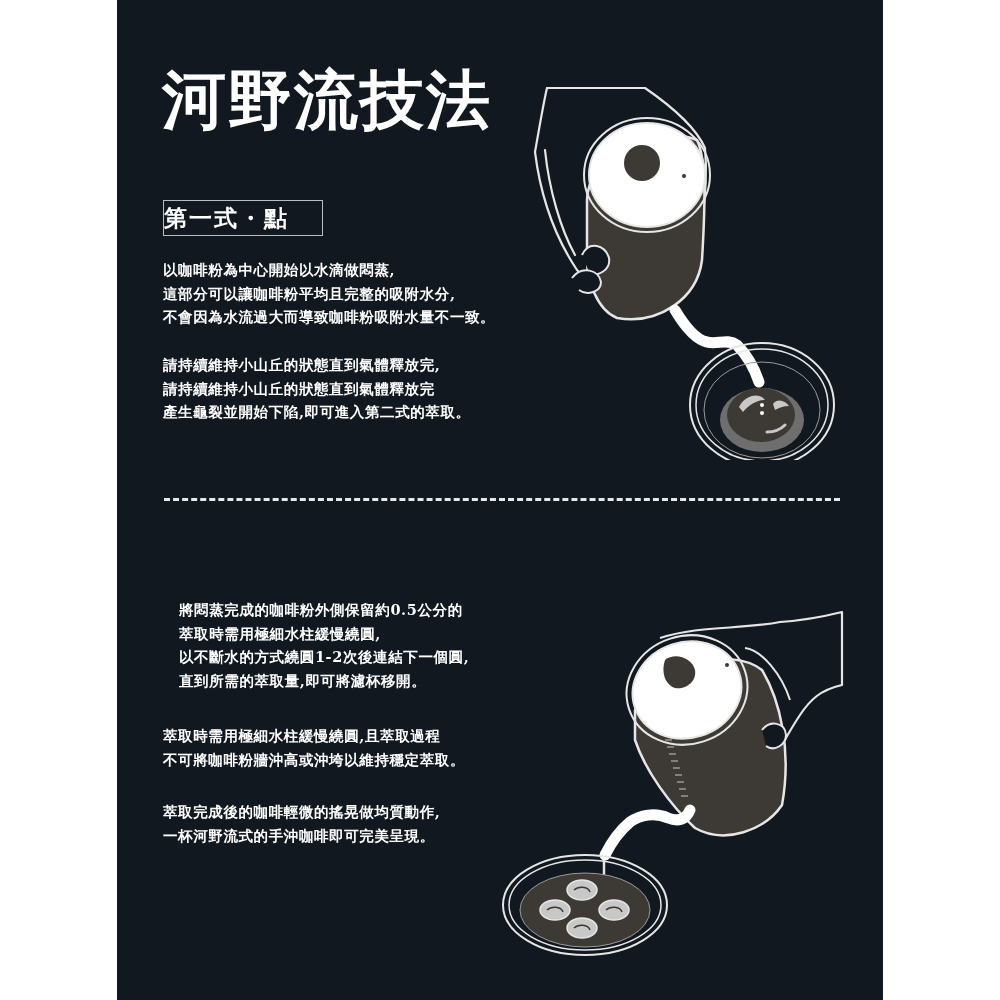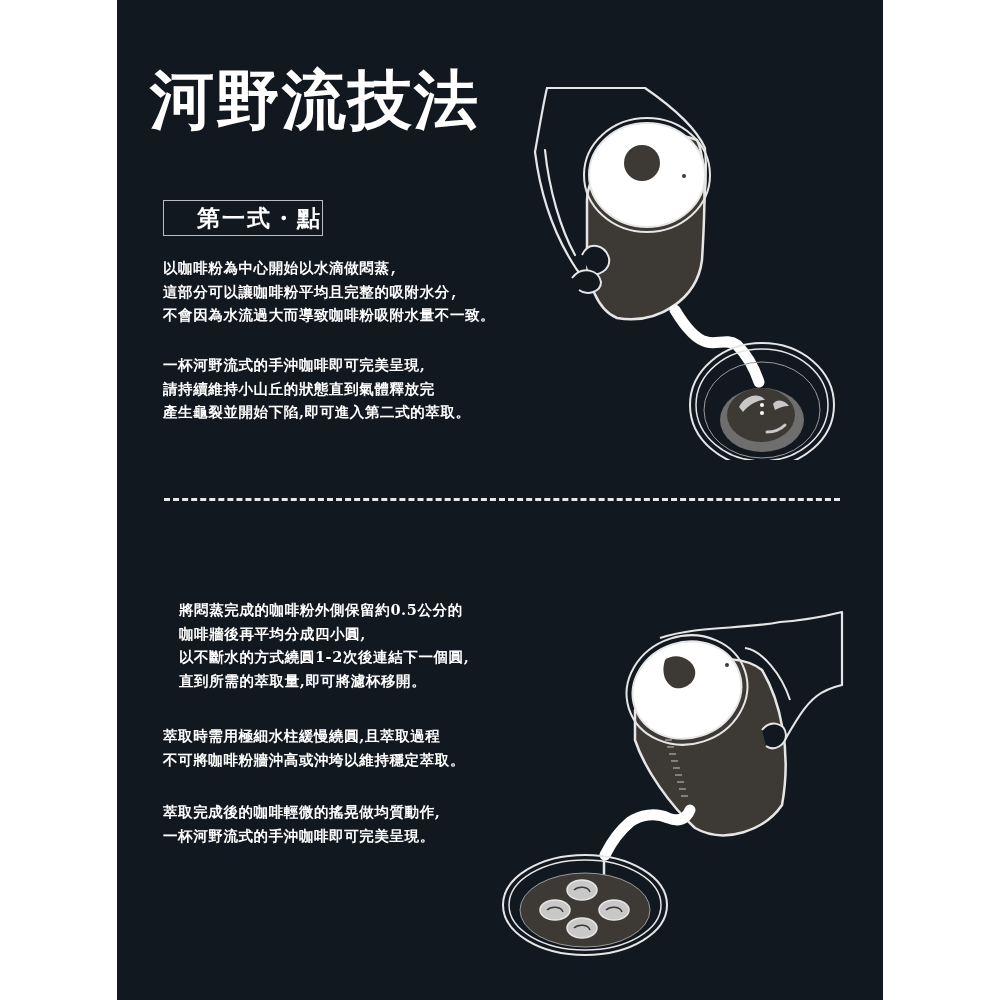--- a/index.html
+++ b/index.html
@@ -14,21 +14,21 @@
       position: absolute;
       left: 117px;
       top: 0;
       width: 766px;
       height: 1000px;
       background: #121820;
       overflow: hidden;
     }
     .title {
       position: absolute;
-      left: 33px;
+      left: 45px;
       top: 68px;
       margin: 0;
       color: #ffffff;
       font-family: "DejaVu Serif", "Liberation Serif", serif;
       font-weight: bold;
       font-size: 64px;
       letter-spacing: 2px;
       line-height: 1;
       white-space: nowrap;
     }
@@ -37,40 +37,40 @@
       left: 46px;
       width: 160px;
       height: 36px;
       border: 1.5px solid #b9bcc0;
       box-sizing: border-box;
       color: #ffffff;
       font-family: "DejaVu Serif", "Liberation Serif", serif;
       font-weight: bold;
       font-size: 23px;
       line-height: 33px;
-      text-align: right;
+      text-align: left;
       letter-spacing: 2px;
       white-space: nowrap;
     }
     .step-label.one { top: 200px; }
     .step-label.two { top: 541px; }
     .para {
       position: absolute;
       left: 46px;
       margin: 0;
       color: #ffffff;
       font-family: "DejaVu Serif", "Liberation Serif", serif;
       font-weight: bold;
       font-size: 14.5px;
       line-height: 23.5px;
       letter-spacing: 0.6px;
       white-space: nowrap;
     }
     .para span { display: block; }
-    .p1 { top: 258px; font-family: Liberation Mono, monospace; }
+    .p1 { top: 258px; }
     .p2 { top: 353px; }
     .p3 { top: 598px; margin-left: 16px; }
     .p4 { top: 724px; }
     .p5 { top: 800px; }
     .divider {
       position: absolute;
       left: 47px;
       top: 498px;
       width: 676px;
       height: 0;
@@ -91,21 +91,21 @@
 
   <div class="step-label one">第一式・點</div>
 
   <p class="para p1">
     <span>以咖啡粉為中心開始以水滴做悶蒸,</span>
     <span>這部分可以讓咖啡粉平均且完整的吸附水分,</span>
     <span>不會因為水流過大而導致咖啡粉吸附水量不一致。</span>
   </p>
 
   <p class="para p2">
-    <span>一杯河野流式的手沖咖啡即可完美呈現,</span>
+    <span>請持續維持小山丘的狀態直到氣體釋放完,</span>
     <span>請持續維持小山丘的狀態直到氣體釋放完</span>
     <span>產生龜裂並開始下陷,即可進入第二式的萃取。</span>
   </p>
 
   <svg class="illus illus-1" viewBox="0 0 330 400" xmlns="http://www.w3.org/2000/svg">
     <g fill="none" stroke="#e6e6e6" stroke-width="2.2" stroke-linejoin="round" stroke-linecap="round">
 
       <path d="M20 28 L118 28 C150 50 170 70 178 88 C180 110 178 140 175 160 L168 175"></path>
       <path d="M20 28 C16 45 12 70 8 92 C14 140 30 180 50 210 C62 222 72 232 76 240"></path>
       <path d="M18 90 C22 130 34 170 48 195"></path>
@@ -134,21 +134,21 @@
     <path d="M240 372 C248 372 254 369 258 365" stroke="#c8c8c8" stroke-width="3" fill="none" stroke-linecap="round"></path>
     <circle cx="235" cy="345" r="2" fill="#ffffff"></circle>
     <circle cx="235" cy="353" r="2" fill="#ffffff"></circle>
   </svg>
 
   <div class="divider"></div>
 
 
   <p class="para p3">
     <span>將悶蒸完成的咖啡粉外側保留約0.5公分的</span>
-    <span>咖啡牆後再平均分成四小圓,</span>
+    <span>萃取時需用極細水柱緩慢繞圓,</span>
     <span>以不斷水的方式繞圓1-2次後連結下一個圓,</span>
     <span>直到所需的萃取量,即可將濾杯移開。</span>
   </p>
 
   <p class="para p4">
     <span>萃取時需用極細水柱緩慢繞圓,且萃取過程</span>
     <span>不可將咖啡粉牆沖高或沖垮以維持穩定萃取。</span>
   </p>
 
   <p class="para p5">

